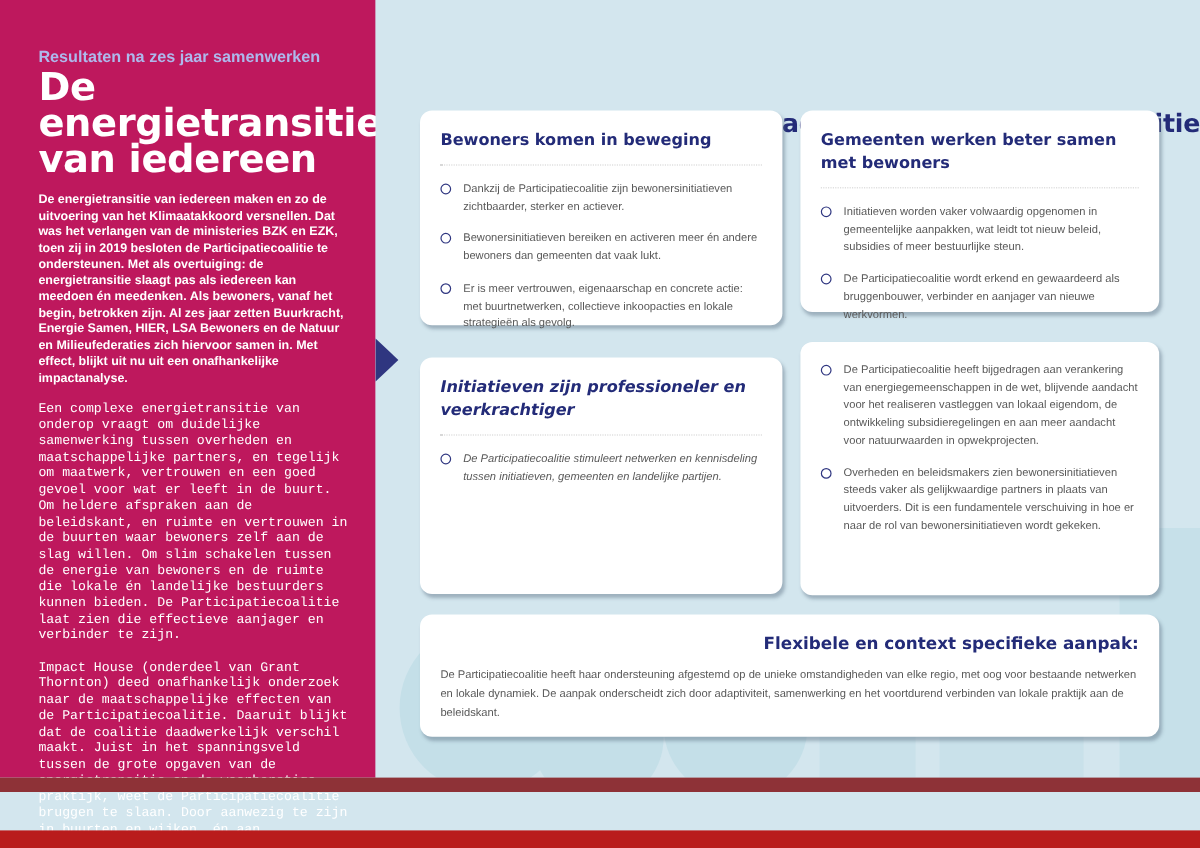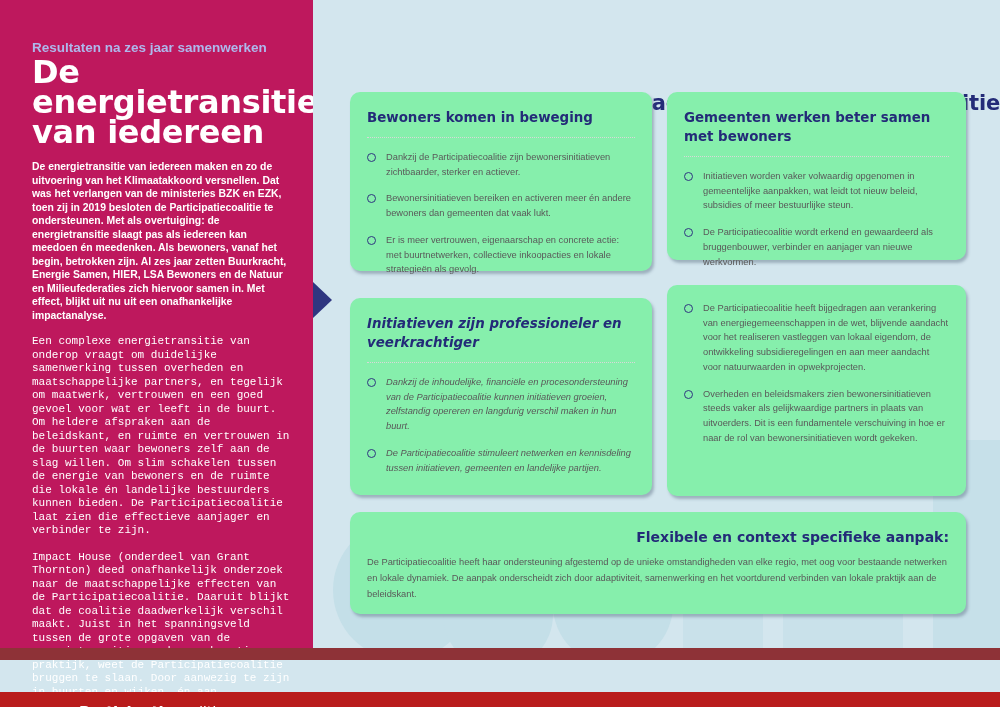--- a/index.html
+++ b/index.html
@@ -31,21 +31,21 @@
   .deco.b1 { left: 370px; top: 560px; width: 80px; height: 90px; background: #c9e1ea; }
   .deco.b2 { left: 470px; top: 540px; width: 120px; height: 110px; background: #c9e1ea; }
   .deco.b3 { left: 620px; top: 440px; width: 67px; height: 210px; background: #c6e0e9; }
 
   .page-heading {
     position: absolute; left: 313px; width: 687px; top: 43px; text-align: right;
     font-family: "DejaVu Sans", sans-serif; font-weight: bold; font-size: 21px; color: #232b78; letter-spacing: -0.2px; margin-top: 48px;
   }
 
   .card {
-    position: absolute; background: #86efac; border-radius: 10px;
+    position: absolute; background: #ffffff; border-radius: 10px;
     box-shadow: 2px 3px 3px rgba(90,110,130,0.45);
     padding: 16px 17px 12px 17px;
   }
   .card h2 {
     font-family: "DejaVu Sans", sans-serif; font-weight: bold; font-size: 13.4px; line-height: 19px; color: #232b78;
     padding-bottom: 10px; border-bottom: 1px dotted #d8d8d8; margin-bottom: 12px; margin-right: 0;
   }
   .card ul { list-style: none; }
   .card li { position: relative; padding-left: 19px; font-family: "Liberation Sans", sans-serif; font-size: 9.3px; line-height: 14.7px; color: #595959; margin-bottom: 12px; }
   .card li::before {
@@ -99,21 +99,20 @@
   <h2>Gemeenten werken beter samen met bewoners</h2>
   <ul>
     <li>Initiatieven worden vaker volwaardig opgenomen in gemeentelijke aanpakken, wat leidt tot nieuw beleid, subsidies of meer bestuurlijke steun.</li>
     <li>De Participatiecoalitie wordt erkend en gewaardeerd als bruggenbouwer, verbinder en aanjager van nieuwe werkvormen.</li>
   </ul>
 </div>
 
 <div class="card" style="left:350px; top:298px; width:302px; height:197px;font-style:italic;">
   <h2>Initiatieven zijn professioneler en veerkrachtiger</h2>
   <ul>
-    <li>Dankzij de inhoudelijke, financiële en procesondersteuning van de Participatiecoalitie kunnen initiatieven groeien, zelfstandig opereren en langdurig verschil maken in hun buurt.</li>
     <li>De Participatiecoalitie stimuleert netwerken en kennisdeling tussen initiatieven, gemeenten en landelijke partijen.</li>
   </ul>
 </div>
 
 <div class="card" style="left:667px; top:285px; width:299px; height:211px;">
   <ul>
     <li>De Participatiecoalitie heeft bijgedragen aan verankering van energiegemeenschappen in de wet, blijvende aandacht voor het realiseren vastleggen van lokaal eigendom, de ontwikkeling subsidieregelingen en aan meer aandacht voor natuurwaarden in opwekprojecten.</li>
     <li>Overheden en beleidsmakers zien bewonersinitiatieven steeds vaker als gelijkwaardige partners in plaats van uitvoerders. Dit is een fundamentele verschuiving in hoe er naar de rol van bewonersinitiatieven wordt gekeken.</li>
   </ul>
 </div>

